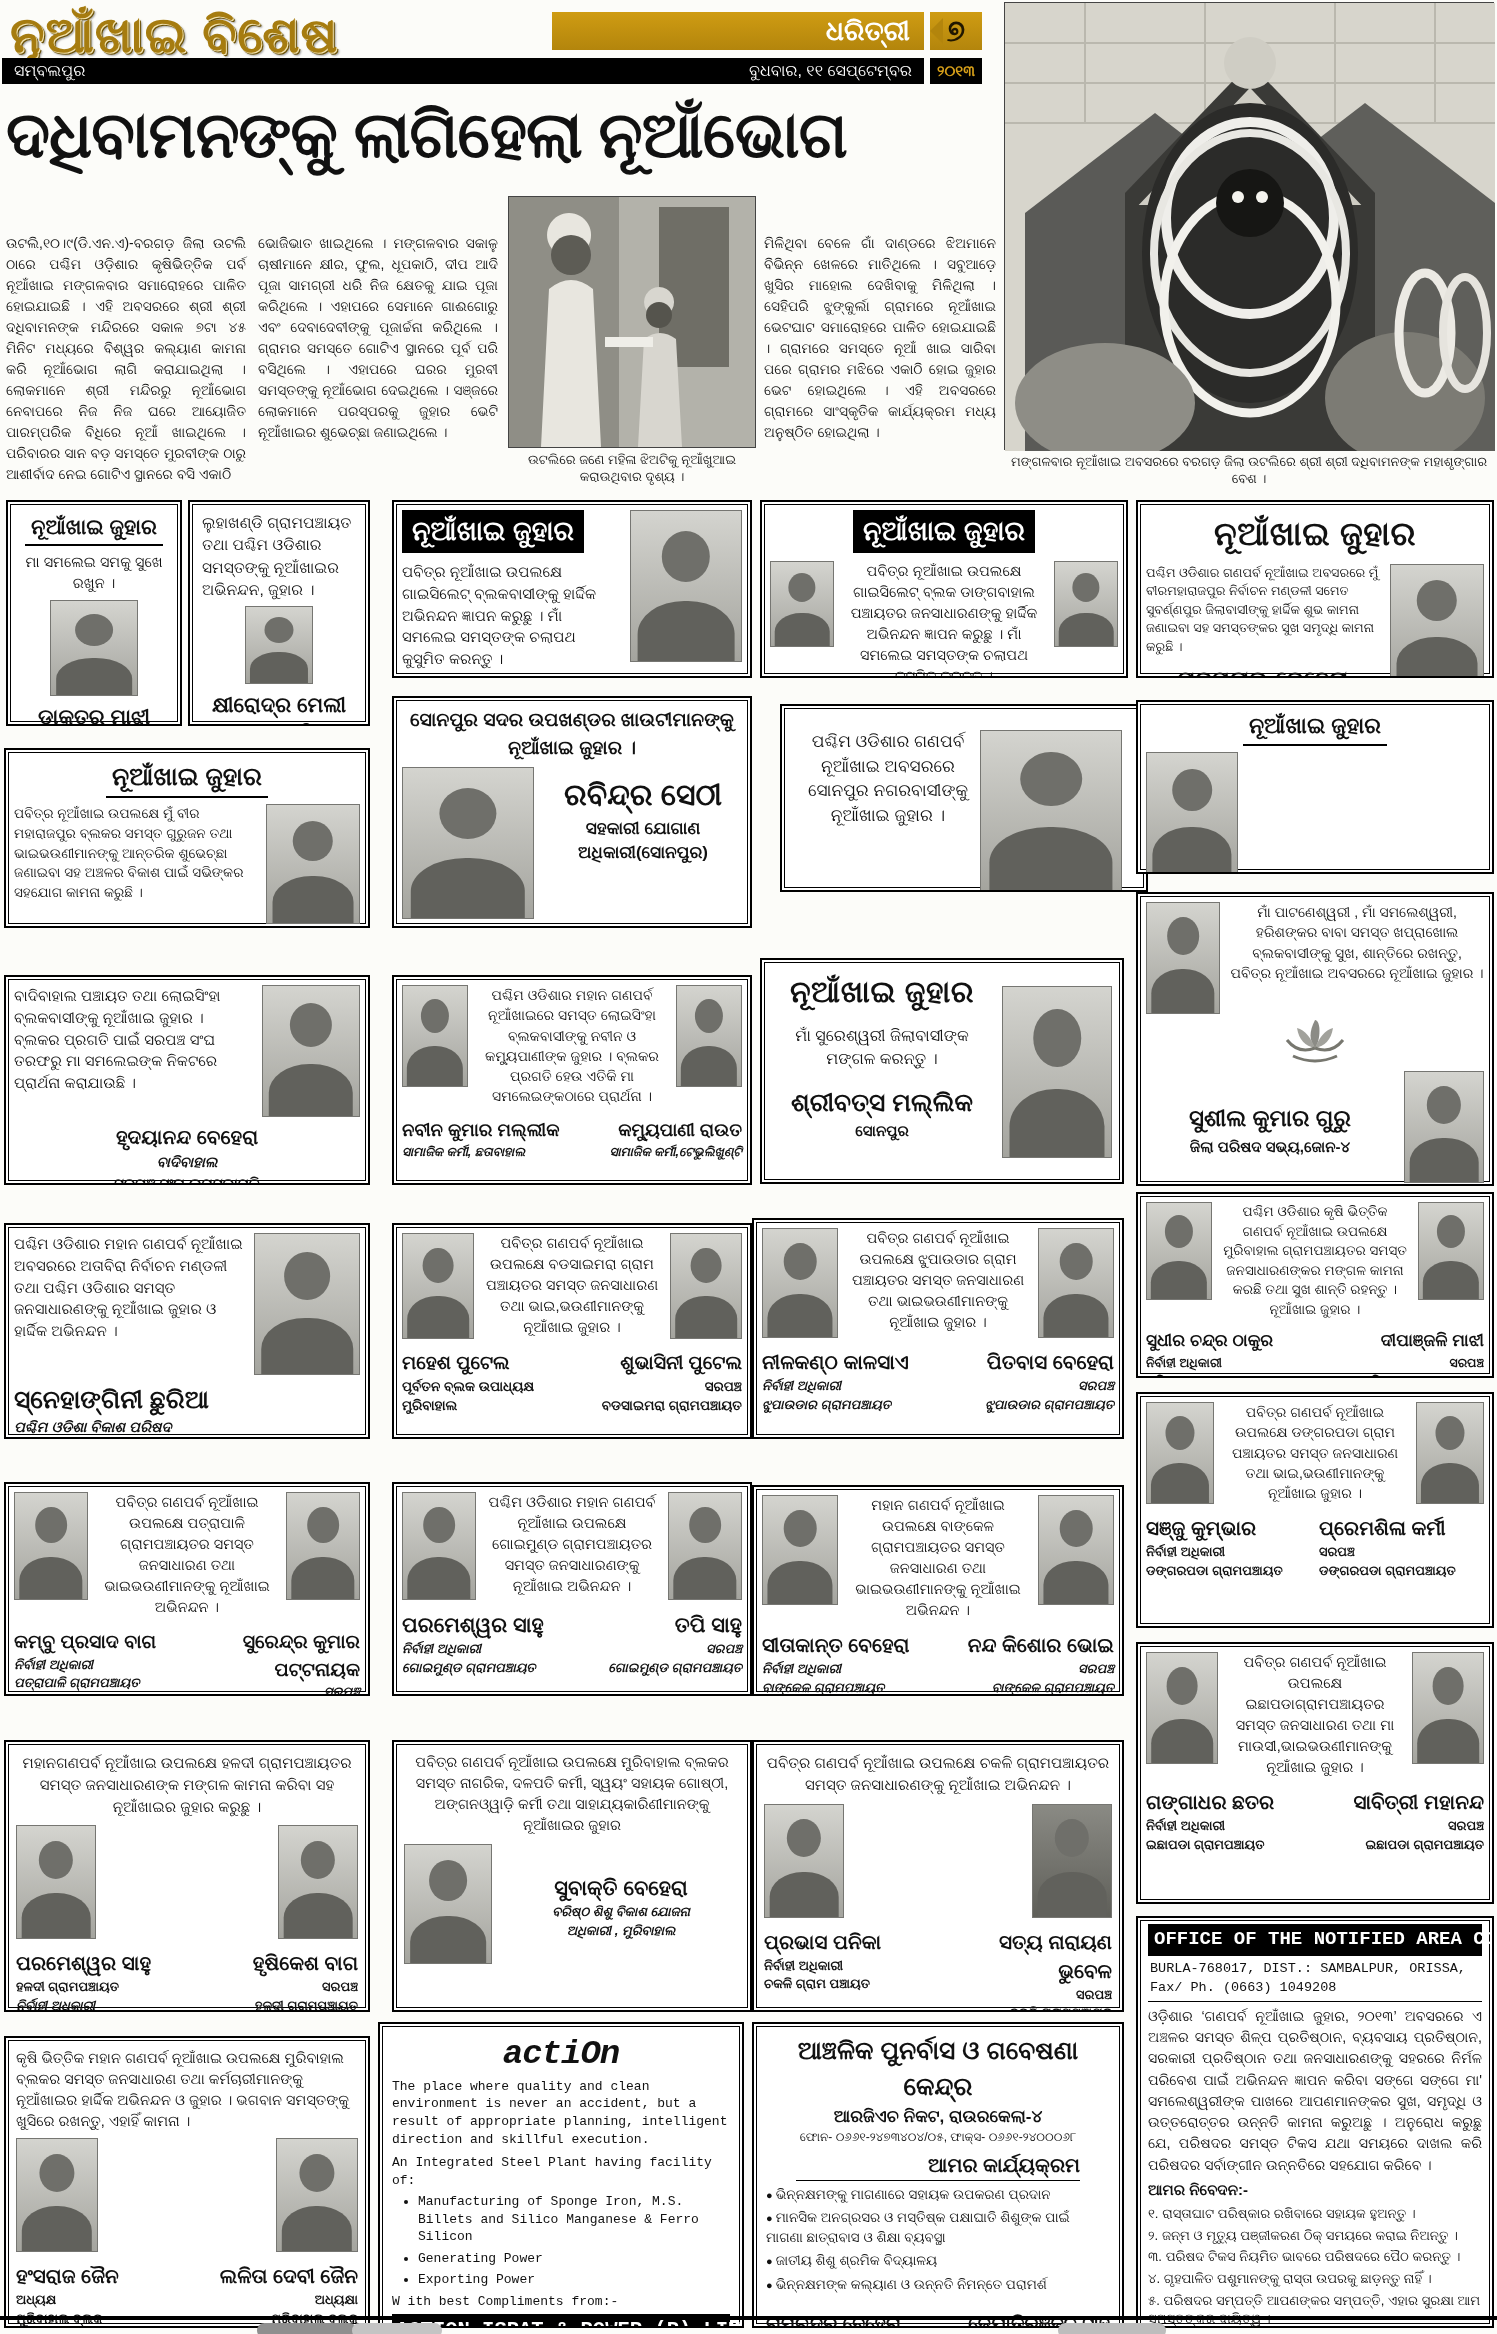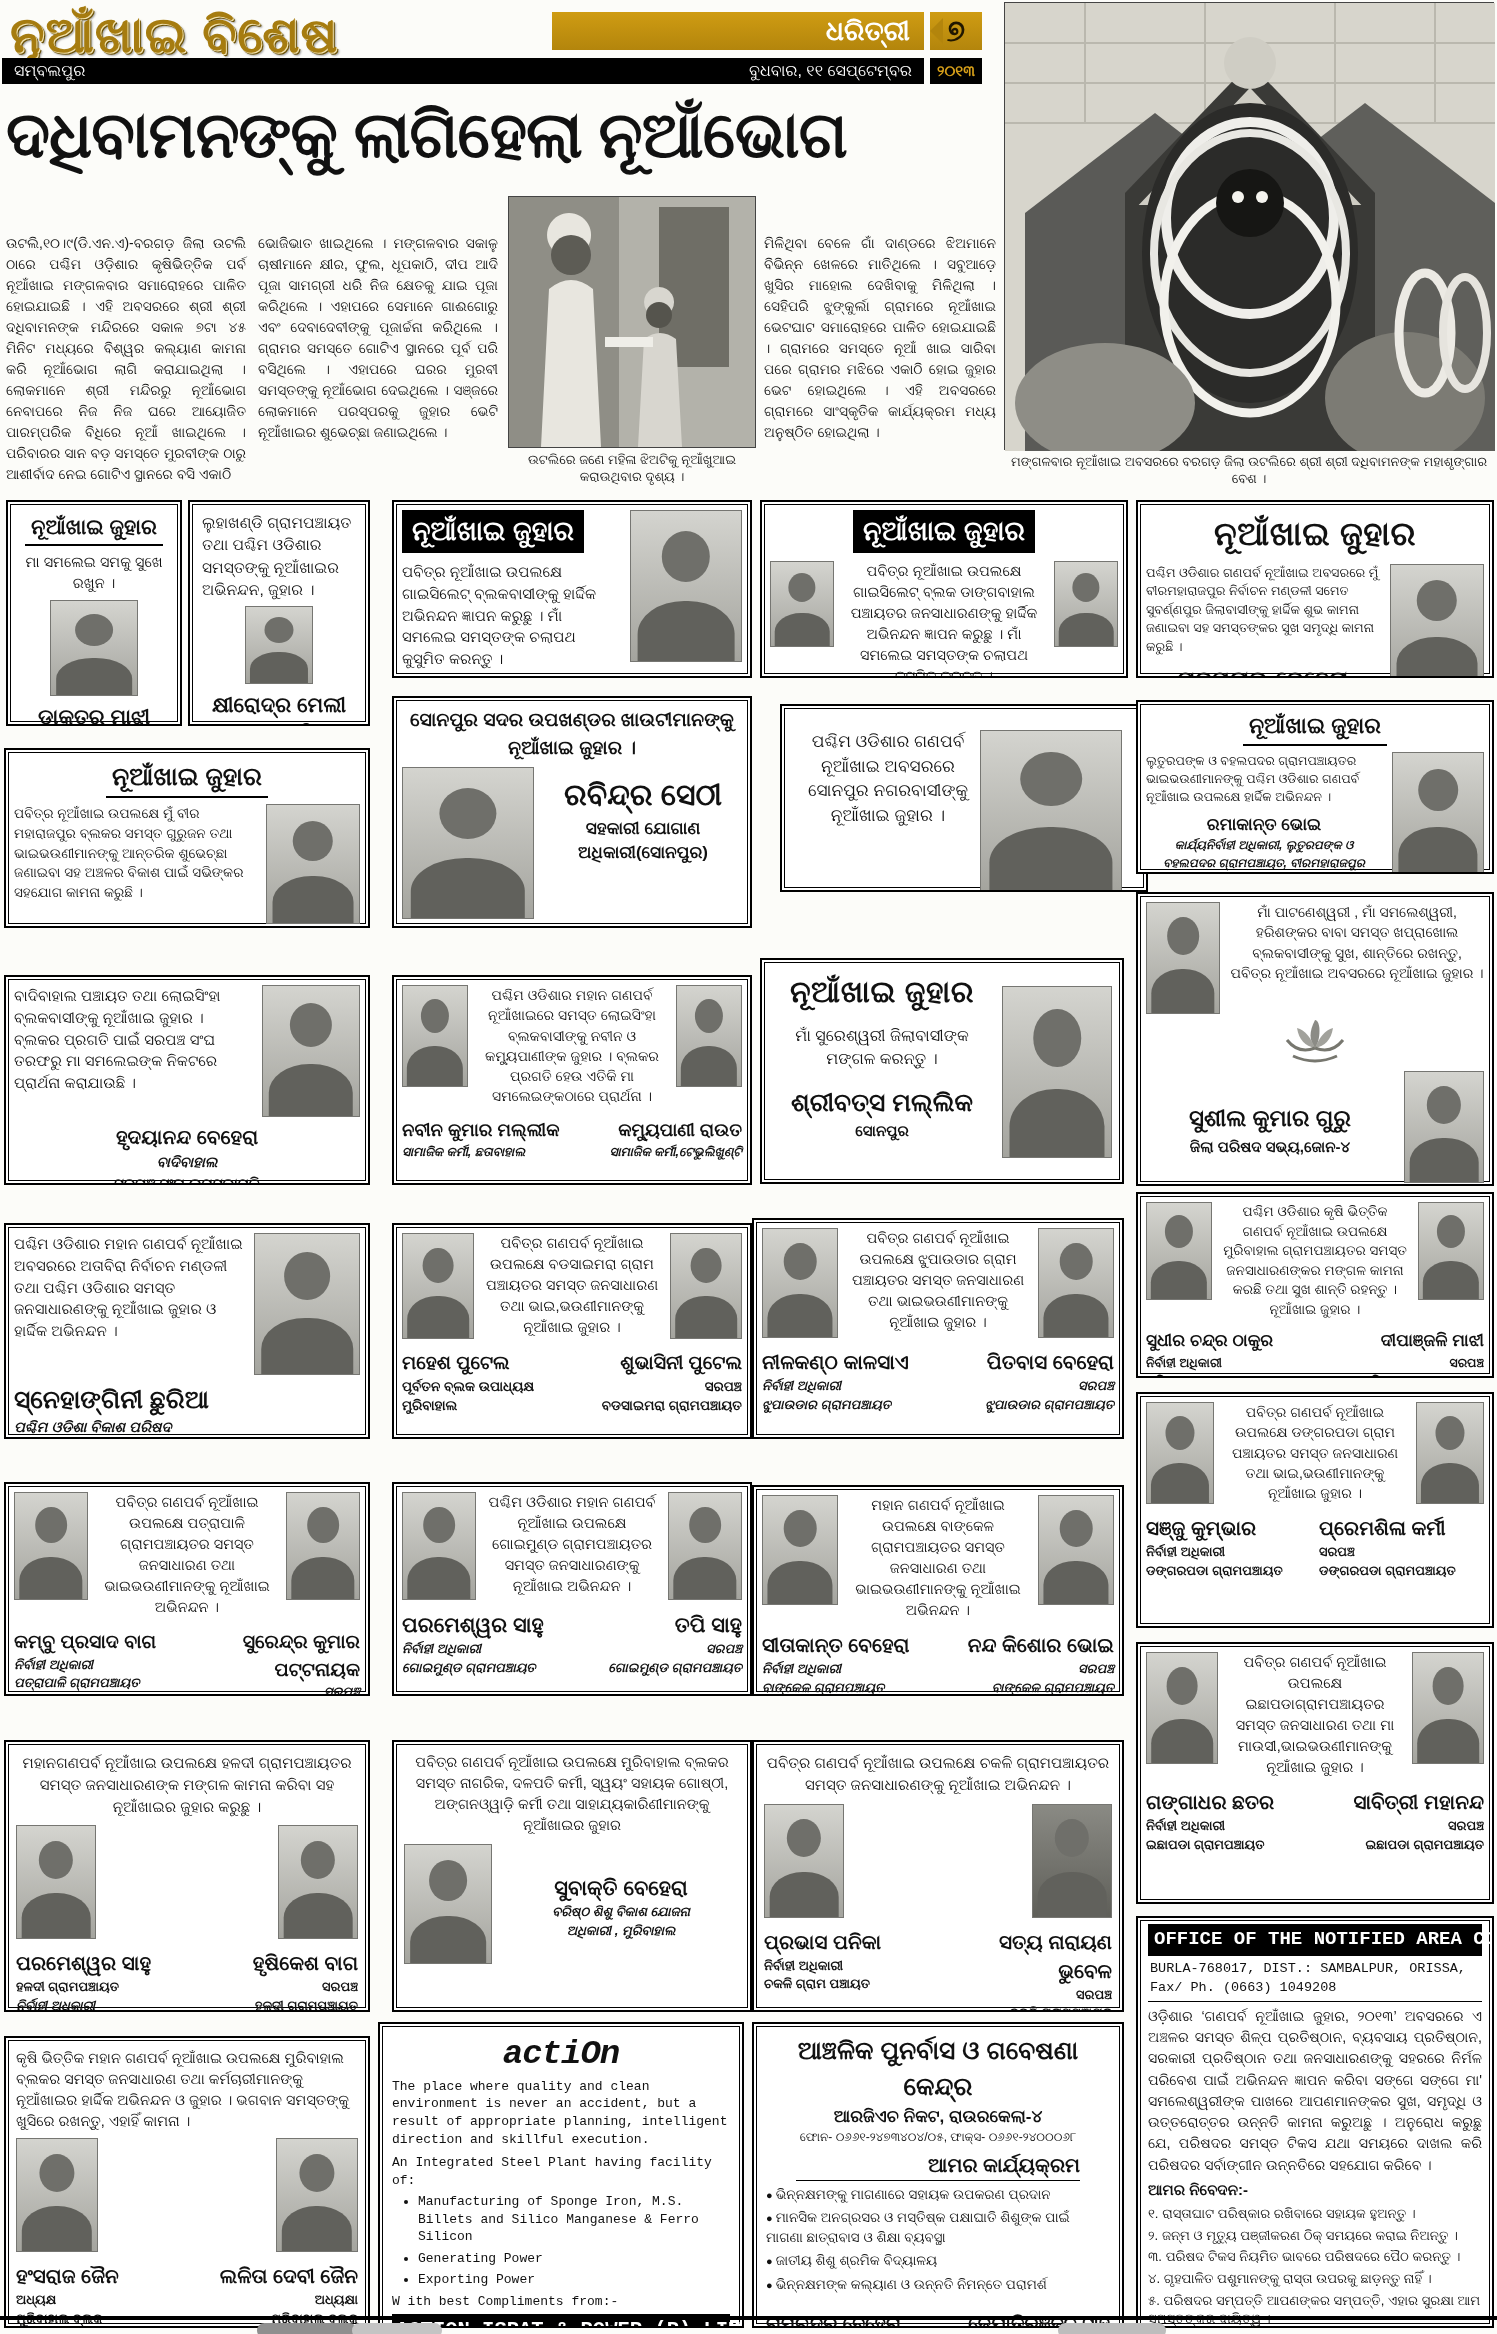--- a/index.html
+++ b/index.html
@@ -197,26 +197,20 @@
       <div class="grow" style="text-align:center;font-size:17px">ପଶ୍ଚିମ ଓଡିଶାର ଗଣପର୍ବ ନୂଆଁଖାଇ ଅବସରରେ ସୋନପୁର ନଗରବାସୀଙ୍କୁ ନୂଆଁଖାଇ ଜୁହାର ।</div>
       <div class="ph" style="width:140px;height:160px;"></div>
     </div>
     <div class="name" style="text-align:left;font-size:22px">ଶୈଳେନ୍ଦ୍ର କୁମାର ସାହୁ</div>
     <div class="desig" style="text-align:left">ସମାଜସେବୀ, ସୋନପୁର</div>
   </div>
 
   <div class="abs adbox" style="left:1136px;top:700px;width:358px;height:174px;padding:8px;">
     <div class="t-med" style="font-size:22px">ନୂଆଁଖାଇ ଜୁହାର</div>
     <div class="row">
-      <div class="grow" style="font-size:12.6px;text-align:left">
-        <span>ଲୁତୁରପଙ୍କ ଓ ବହଲପଦର ଗ୍ରାମପଞ୍ଚାୟତର ଭାଇଭଉଣୀମାନଙ୍କୁ ପଶ୍ଚିମ ଓଡିଶାର ଗଣପର୍ବ ନୂଆଁଖାଇ ଉପଲକ୍ଷେ ହାର୍ଦ୍ଦିକ ଅଭିନନ୍ଦନ ।</span>
-        <div class="name" style="font-size:17px;text-align:center">ରମାକାନ୍ତ ଭୋଇ</div>
-        <div class="desig" style="font-size:12px;text-align:center">କାର୍ଯ୍ୟନିର୍ବାହୀ ଅଧିକାରୀ, ଲୁତୁରପଙ୍କ ଓ</div>
-        <div class="desig" style="font-size:12px;text-align:center">ବହଲପଦର ଗ୍ରାମପଞ୍ଚାୟତ, ବୀରମହାରାଜପୁର</div>
-      </div>
       <div class="ph" style="width:90px;height:124px;"></div>
     </div>
   </div>
 
   <div class="abs adbox" style="left:4px;top:975px;width:366px;height:210px;padding:8px;">
     <div class="row">
       <div class="grow" style="text-align:left;font-size:15px">ବାଦିବାହାଲ ପଞ୍ଚାୟତ ତଥା ଲୋଇସିଂହା ବ୍ଲକବାସୀଙ୍କୁ ନୂଆଁଖାଇ ଜୁହାର । ବ୍ଲକର ପ୍ରଗତି ପାଇଁ ସରପଞ୍ଚ ସଂଘ ତରଫରୁ ମା ସମଲେଇଙ୍କ ନିକଟରେ ପ୍ରାର୍ଥନା କରାଯାଉଛି ।</div>
       <div class="ph" style="width:96px;height:130px;"></div>
     </div>
     <div class="name" style="font-size:20px">ହୃଦୟାନନ୍ଦ ବେହେରା</div>

